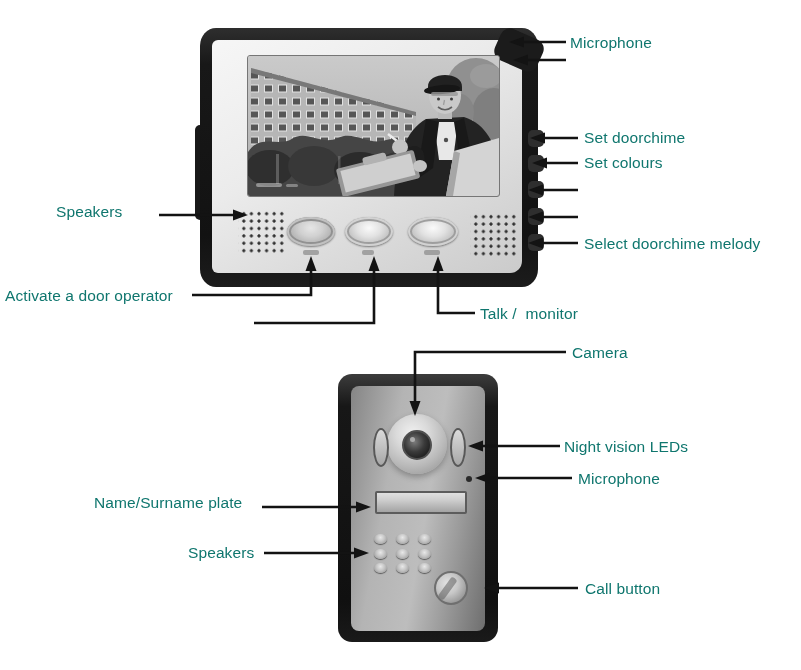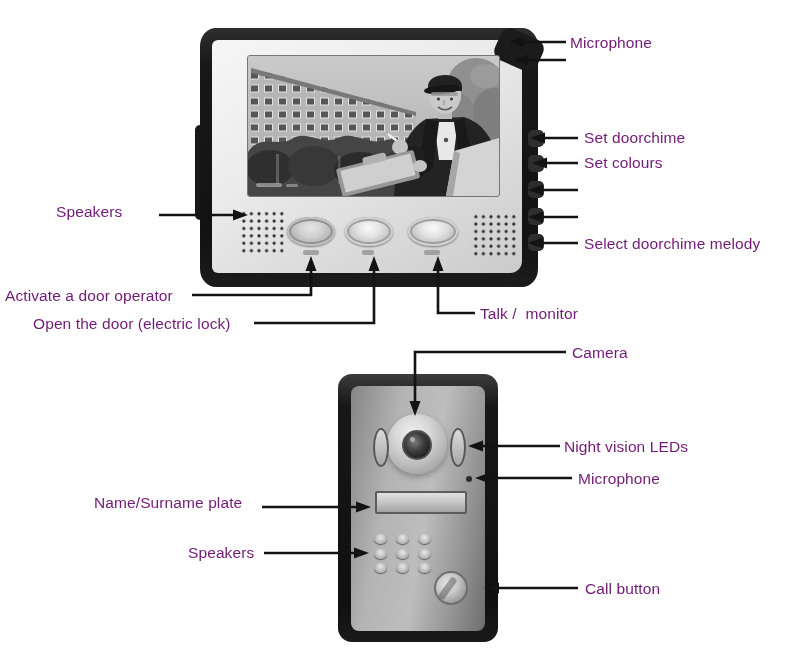--- a/index.html
+++ b/index.html
@@ -1,18 +1,18 @@
 <!DOCTYPE html>
 <html><head>
 <meta charset="utf-8">
 <style>
   html,body{margin:0;padding:0;background:#fff;}
   #canvas{position:relative;width:801px;height:670px;background:#ffffff;overflow:hidden;
           font-family:"Liberation Sans",sans-serif;}
-  .lbl{position:absolute;font-size:15.5px;line-height:19px;color:#701a75;white-space:pre;
+  .lbl{position:absolute;font-size:15.5px;line-height:19px;color:#0f766e;white-space:pre;
        letter-spacing:.1px;}
   
   #monitor-frame{position:absolute;left:200px;top:28px;width:338px;height:259px;
     background:linear-gradient(180deg,#2e2e2e 0%,#181818 14%,#121212 80%,#1c1c1c 100%);
     border-radius:16px/18px;}
   #monitor-left-bump{position:absolute;left:195px;top:125px;width:10px;height:95px;
     background:#191919;border-radius:5px;}
   .sbump{position:absolute;left:528px;width:16px;height:17px;background:#2e2e2e;border-radius:5px;}
   #monitor-panel{position:absolute;left:212px;top:40px;width:310px;height:233px;
     background:linear-gradient(150deg,#f6f6f6 0%,#ebebeb 40%,#cbcbcb 100%);
@@ -250,21 +250,20 @@
         </g>
     </g>
   </svg>
 
   <div class="lbl" style="left:570px;top:33px">Microphone</div>
   <div class="lbl" style="left:584px;top:128px">Set doorchime</div>
   <div class="lbl" style="left:584px;top:153px">Set colours</div>
   <div class="lbl" style="left:584px;top:234px">Select doorchime melody</div>
   <div class="lbl" style="left:56px;top:202px">Speakers</div>
   <div class="lbl" style="left:5px;top:286px">Activate a door operator</div>
-  <div class="lbl" style="left:33px;top:314px">Open the door (electric lock)</div>
   <div class="lbl" style="left:480px;top:304px">Talk /  monitor</div>
   <div class="lbl" style="left:572px;top:343px">Camera</div>
   <div class="lbl" style="left:564px;top:437px">Night vision LEDs</div>
   <div class="lbl" style="left:578px;top:469px">Microphone</div>
   <div class="lbl" style="left:94px;top:493px">Name/Surname plate</div>
   <div class="lbl" style="left:188px;top:543px">Speakers</div>
   <div class="lbl" style="left:585px;top:579px">Call button</div>
 
 </div>
 

